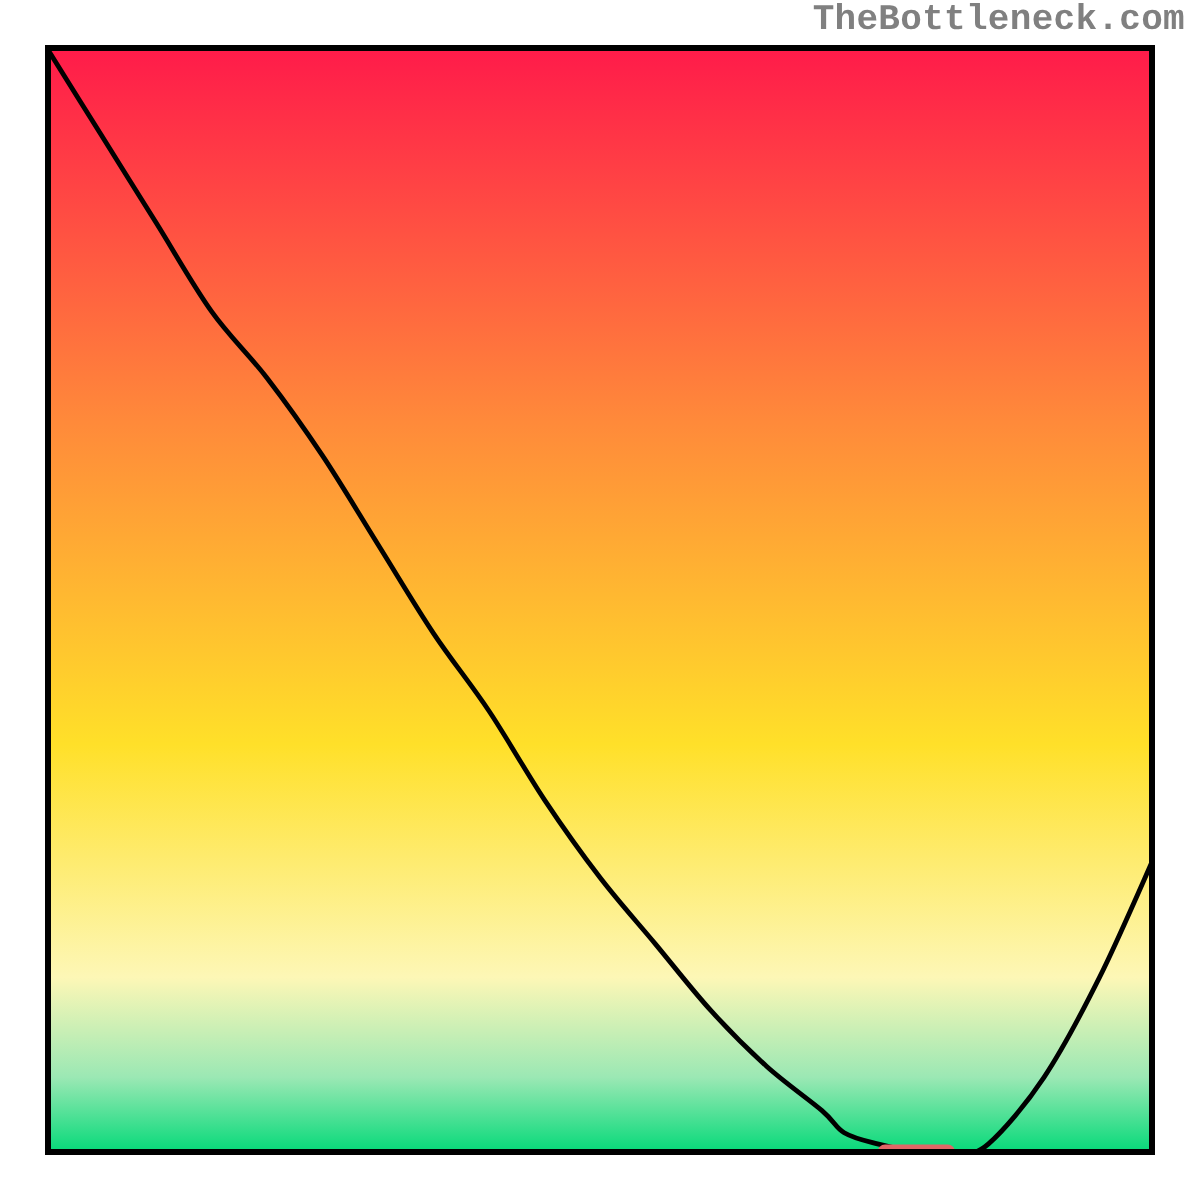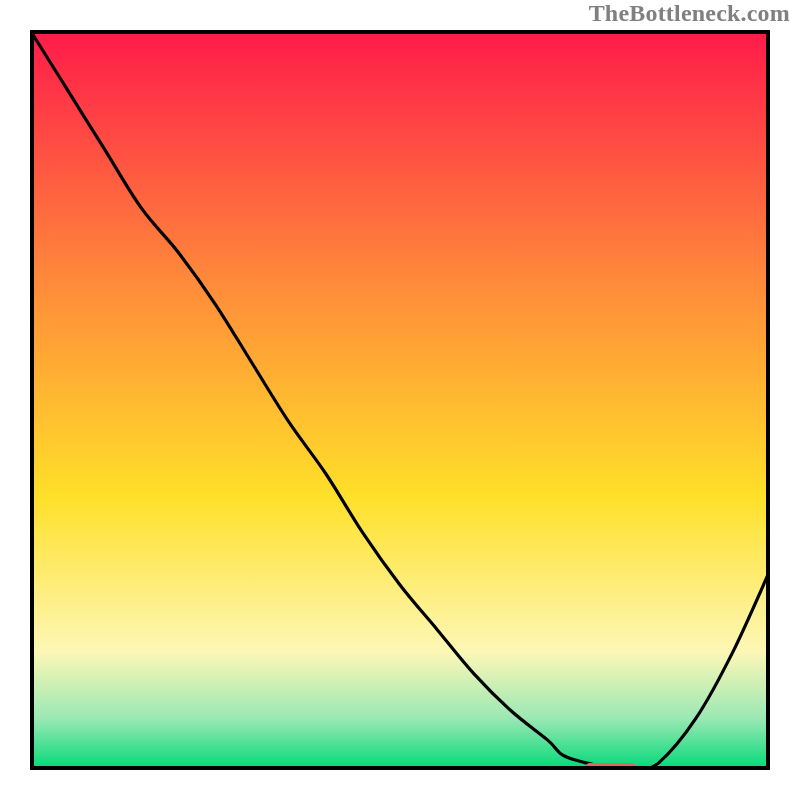--- a/index.html
+++ b/index.html
@@ -16,21 +16,21 @@
     top: 0;
     width: 800px;
     height: 800px;
     box-sizing: border-box;
   }
   
   .credit {
     position: absolute;
     top: 0px;
     right: 10px;
-    font-family: Liberation Serif, serif;
+    font-family: Liberation Mono, monospace;
     font-size: 24px;
     font-weight: 600;
     color: #808080;
     letter-spacing: 0.2px;
   }
   
   .plot {
     position: absolute;
     left: 30px;
     top: 30px;

